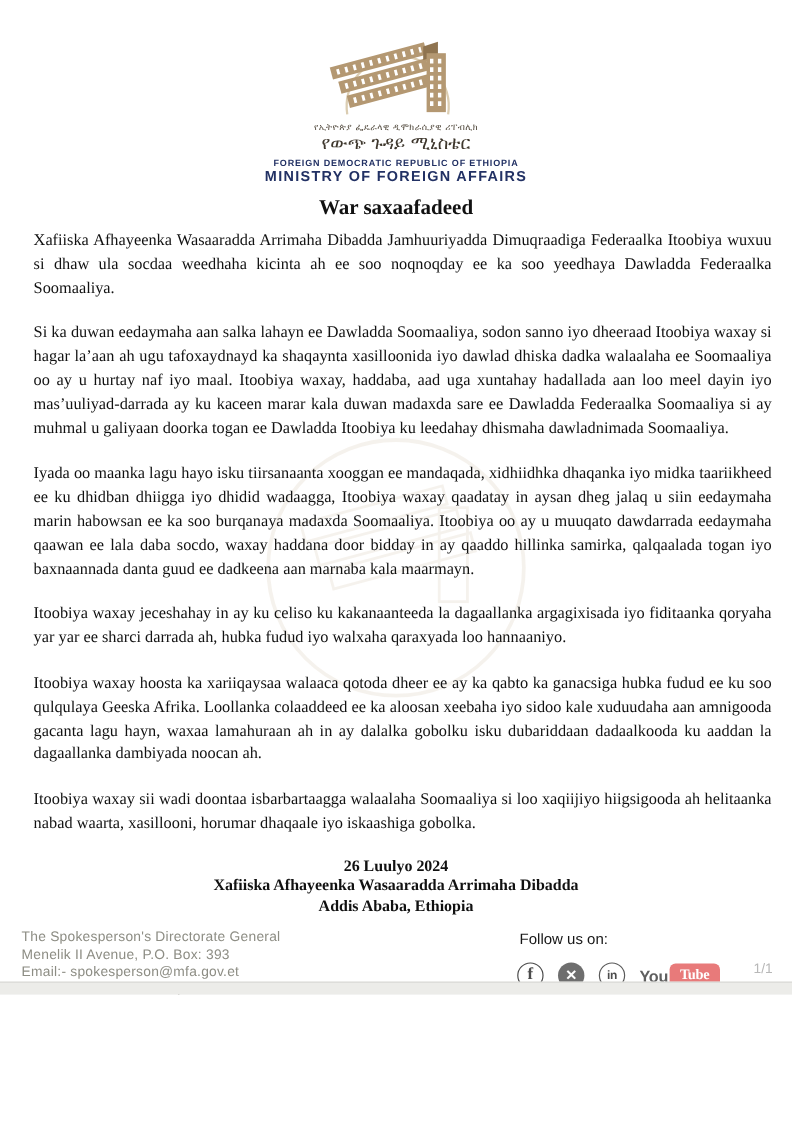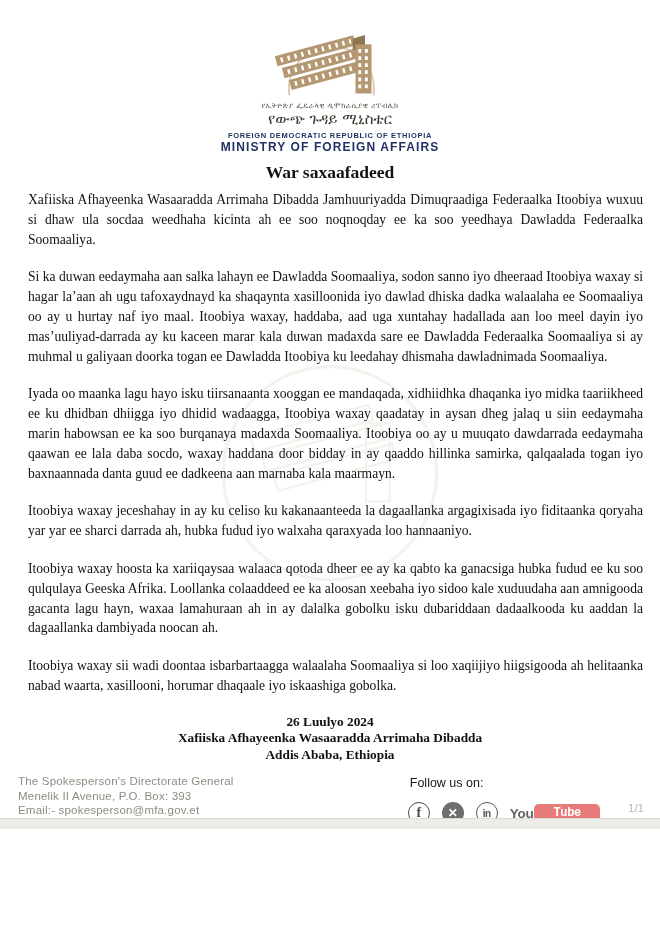--- a/index.html
+++ b/index.html
@@ -28,21 +28,21 @@
   .contact{color:#8d8d84;font-size:11.5px;line-height:14.4px;letter-spacing:.2px;font-family:"Liberation Sans",sans-serif;}
   .social-block{padding-right:42px;padding-top:2px;text-align:left;}
   .follow-label{font-weight:normal;font-size:12.5px;color:#161616;margin:0 0 12px 2px;font-family:"Liberation Sans",sans-serif;}
   .icons-row{display:flex;align-items:center;gap:12px;}
   .icon-circle{width:22px;height:22px;border-radius:50%;display:flex;align-items:center;justify-content:center;box-sizing:border-box;font-family:"Liberation Sans",sans-serif;}
   .fb{border:1.6px solid #4c4c4c;color:#4c4c4c;font-weight:bold;font-size:14px;font-family:"Liberation Serif",serif;}
   .xc{background:#6e6e6e;color:#fff;font-weight:bold;font-size:12px;}
   .li{border:1.6px solid #5a5a5a;color:#4c4c4c;font-weight:bold;font-size:10px;letter-spacing:-.3px;}
   .yt{display:flex;align-items:center;gap:1px;}
   .yt-you{font-weight:bold;font-size:13.5px;color:#5f5f5f;font-family:"Liberation Sans",sans-serif;letter-spacing:-.3px;}
-  .yt-tube{background:#e87a7a;color:#fff;font-weight:bold;font-size:12px;padding:2px 19px 3px;border-radius:5px;font-family:Liberation Mono, monospace;letter-spacing:-.3px;}
+  .yt-tube{background:#e87a7a;color:#fff;font-weight:bold;font-size:12px;padding:2px 9px 3px;border-radius:5px;font-family:Liberation Serif, serif;letter-spacing:-.3px;}
   
   .page-indicator{position:absolute;right:16px;bottom:15px;color:#b8b8b8;font-size:11.5px;font-family:"Liberation Sans",sans-serif;}
   .bottom-strip{position:absolute;left:0;right:0;bottom:0;height:10px;background:#ecece9;border-top:1px solid #d9d9d6;}
 </style>
 </head>
 <body>
 
 <div class="page">
 
   <div class="logo-wrap">

